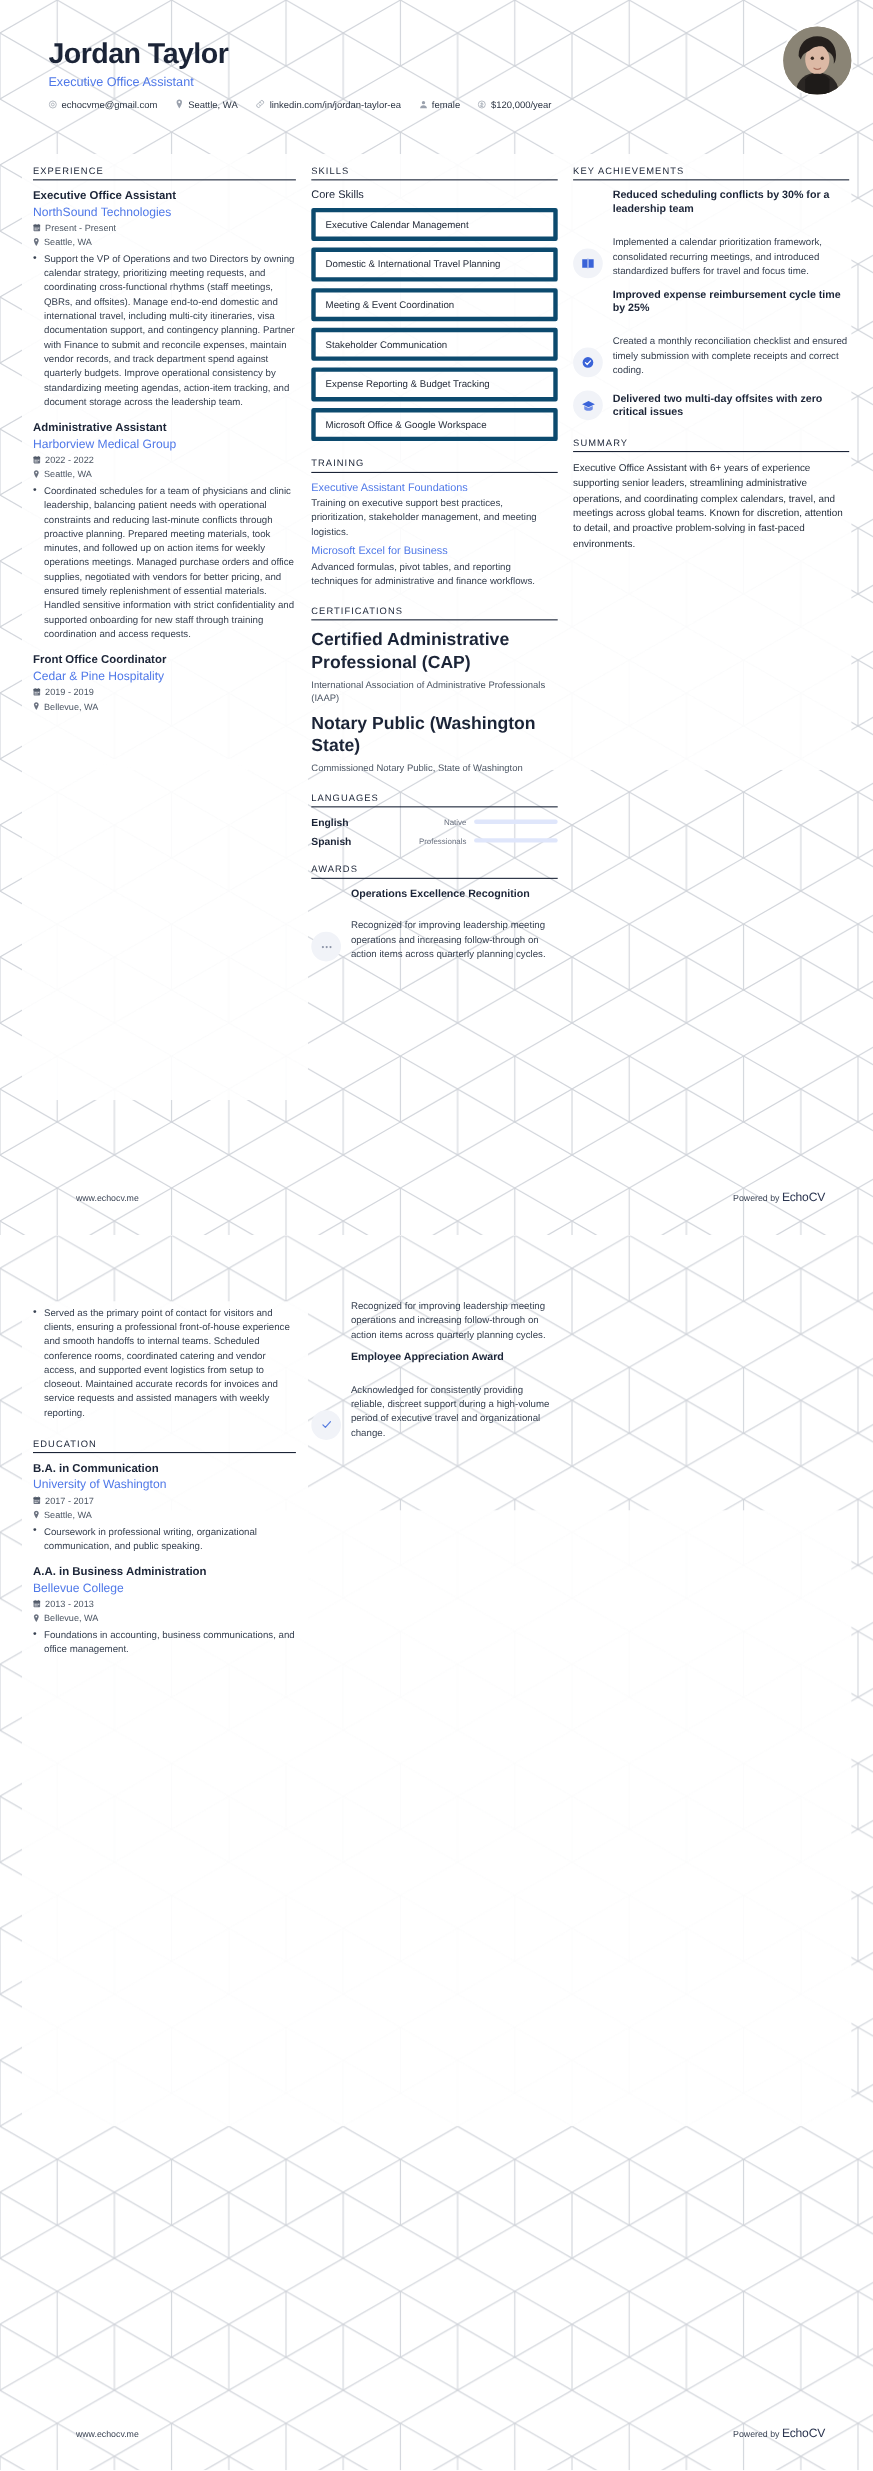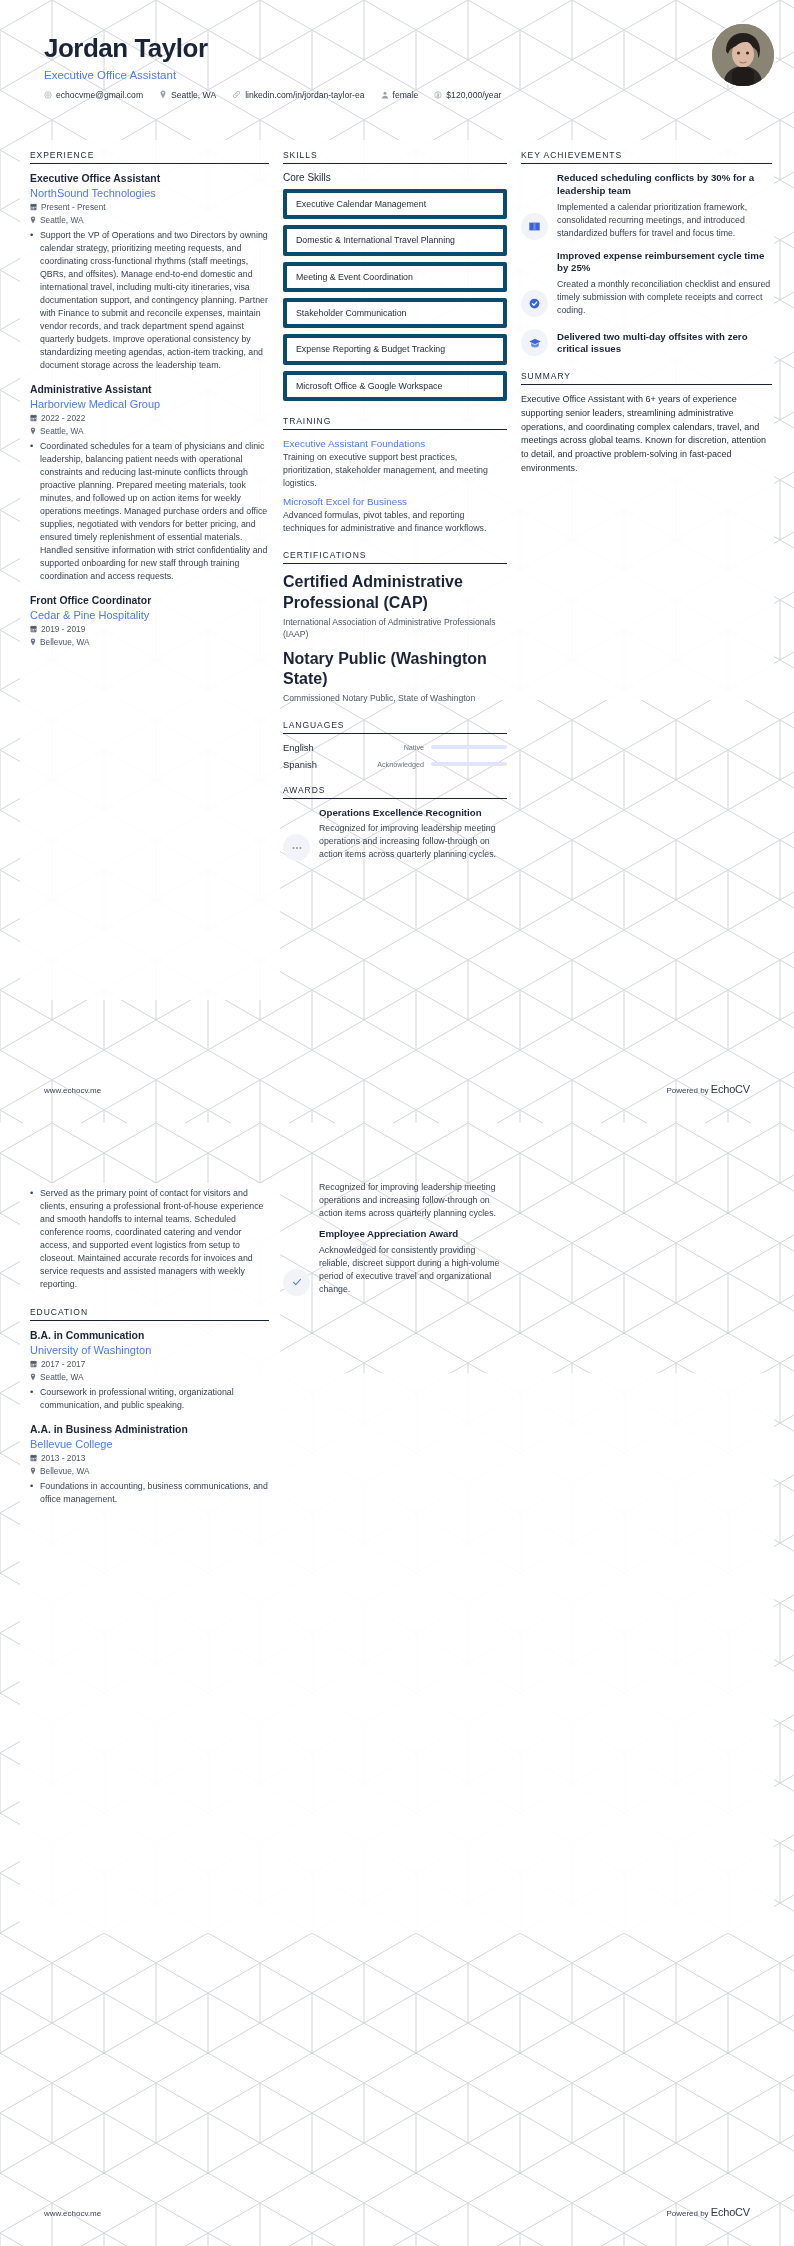--- a/index.html
+++ b/index.html
@@ -186,21 +186,21 @@
     line-height: 1.45;
     margin-top: 2px;
   }
 
   
   .lang-row {
     display: flex;
     align-items: center;
     margin-bottom: 6px;
   }
-  .lang-name { font-size: 9.4px; color: #1b2437; width: 86px; }
+  .lang-name { font-size: 9.4px; color: #1b2437; width: 86px; font-weight: bold; }
   .lang-level {
     font-size: 7.2px;
     color: #6b7280;
     width: 62px;
     text-align: right;
     padding-right: 7px;
   }
   .lang-bar {
     flex: 1;
     height: 4.5px;
@@ -232,21 +232,21 @@
   .ach-title {
     font-size: 9.7px;
     font-weight: 700;
     color: #1b2437;
     line-height: 1.32;
   }
   .ach-desc {
     font-size: 8.8px;
     color: #374151;
     line-height: 1.48;
-    margin-top: 3px;
+    margin-top: 16px;
   }
 
   
   .summary-text {
     font-size: 9px;
     line-height: 1.52;
     color: #1f2937;
   }
 
   
@@ -254,21 +254,21 @@
     position: absolute;
     left: 0; right: 0;
     bottom: 28px;
     padding: 0 44px;
     display: flex;
     justify-content: space-between;
     align-items: baseline;
     z-index: 3;
     font-size: 8px;
   }
-  .footer-left { color: #3a4354; }
+  .footer-left { color: #3a4354; margin-left: 25px; }
   .footer-right { color: #3a4354; font-size: 8px; }
   .footer-right .brand { font-size: 11px; color: #2b3550; letter-spacing: -0.2px; }
 </style>
 </head>
 <body>
 
 <div class="page">
 
   <svg class="bg-pattern" viewBox="0 0 794 1123" preserveAspectRatio="none">
     <defs>
@@ -482,21 +482,21 @@
         <div class="sec">
           <div class="sec-title">LANGUAGES</div>
           <div class="sec-rule"></div>
           <div class="lang-row">
             <span class="lang-name">English</span>
             <span class="lang-level">Native</span>
             <span class="lang-bar"><span class="lang-fill" style="width:100%"></span></span>
           </div>
           <div class="lang-row">
             <span class="lang-name">Spanish</span>
-            <span class="lang-level">Acknowledged</span>
+            <span class="lang-level">Professionals</span>
             <span class="lang-bar"><span class="lang-fill" style="width:40%"></span></span>
           </div>
         </div>
 
         <div class="sec">
           <div class="sec-title">AWARDS</div>
           <div class="sec-rule"></div>
           <div class="ach">
             <div class="ach-icon">
               <svg width="12" height="12" viewBox="0 0 16 16">

